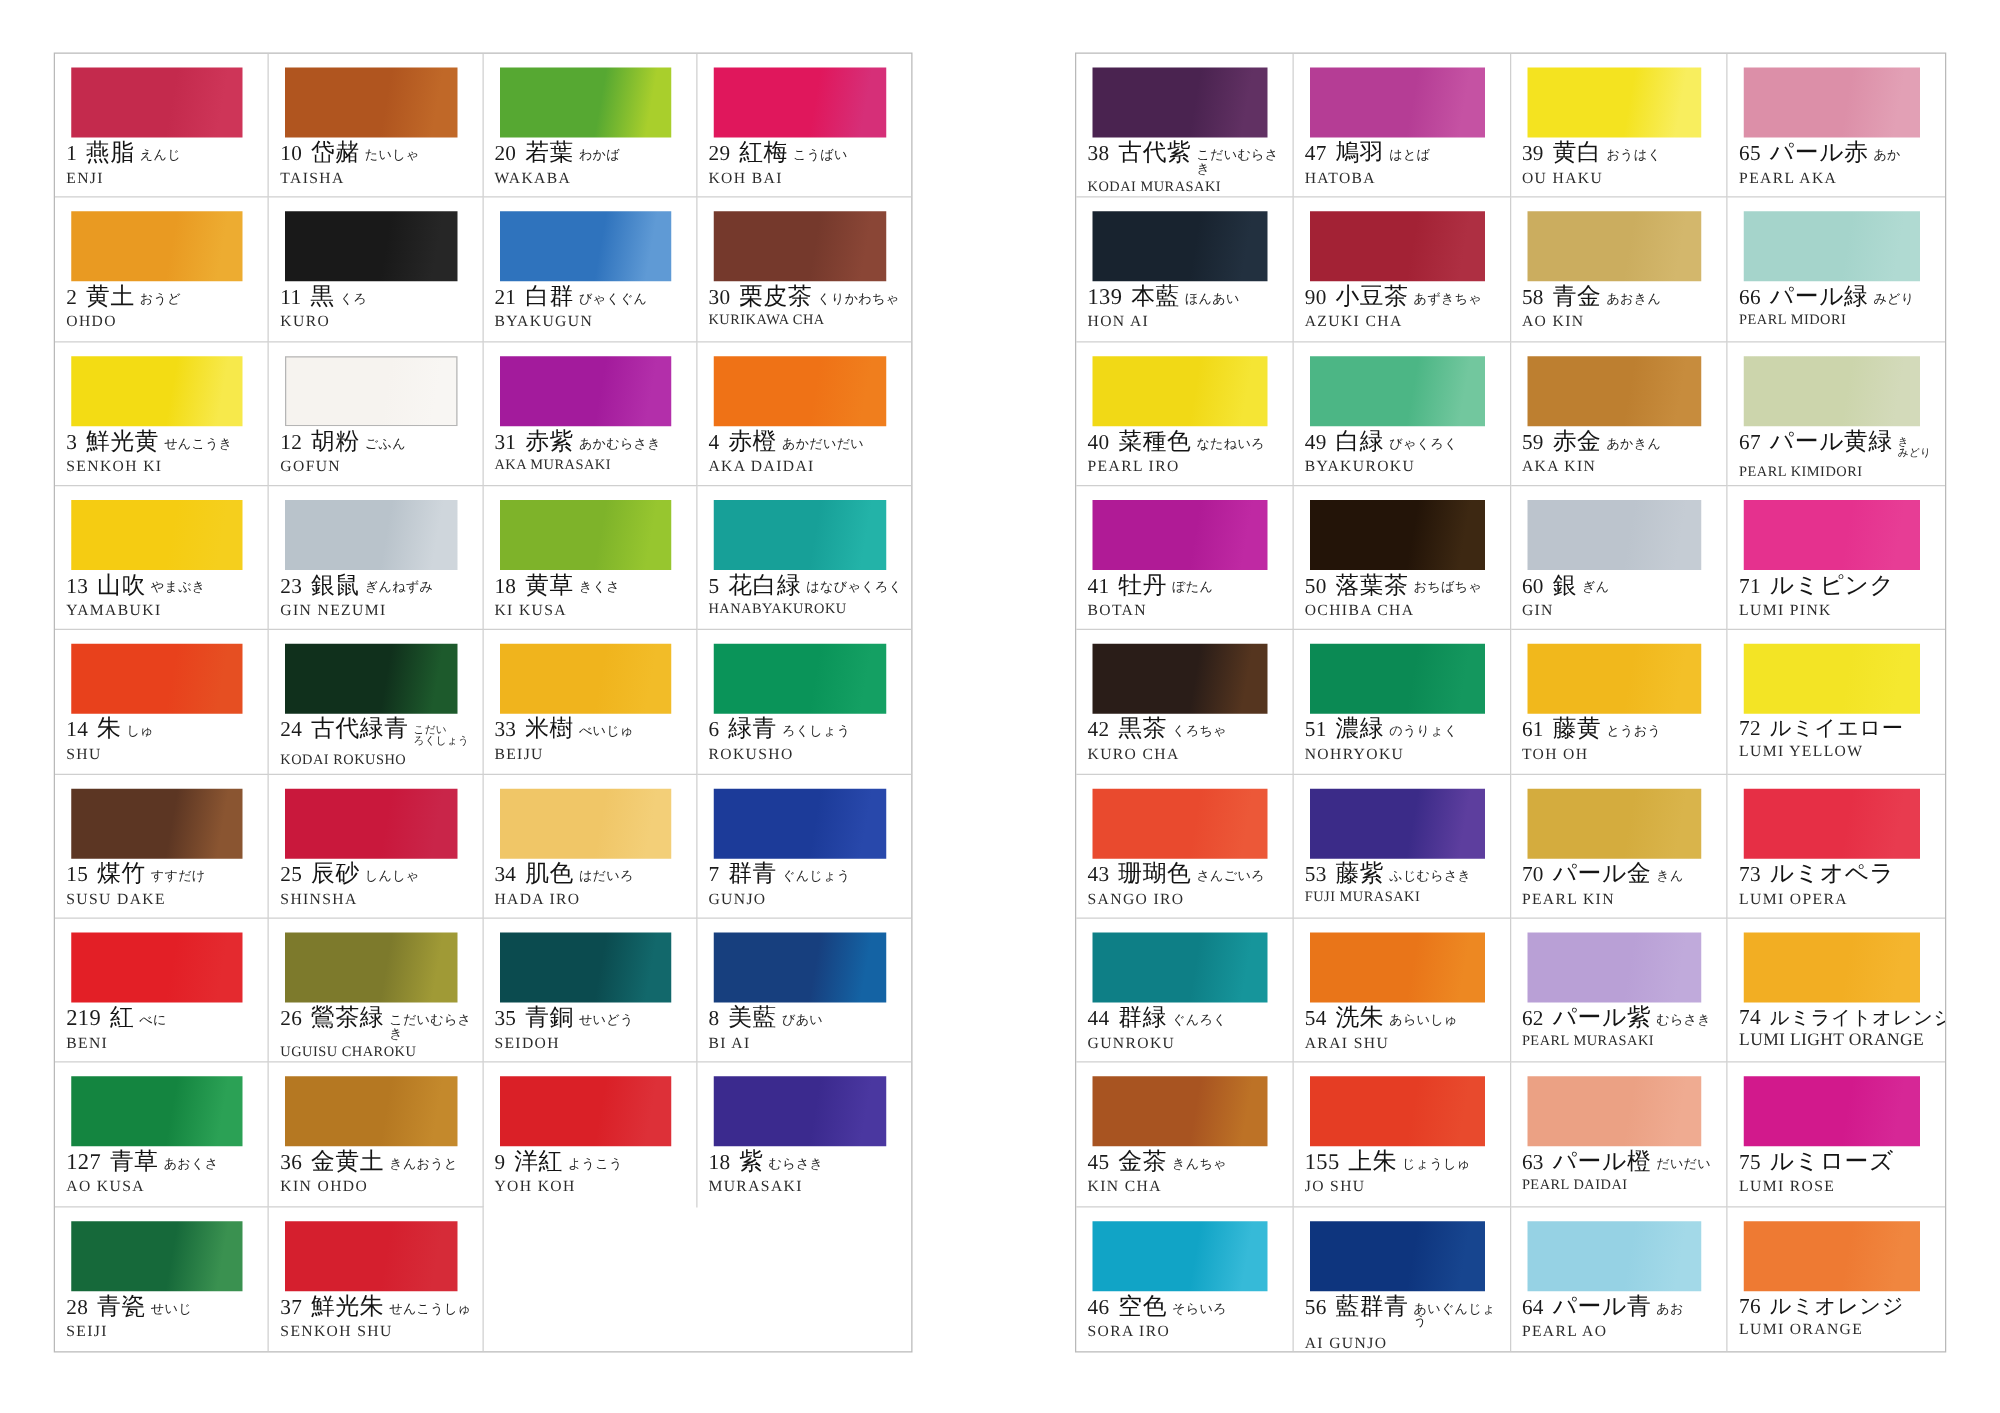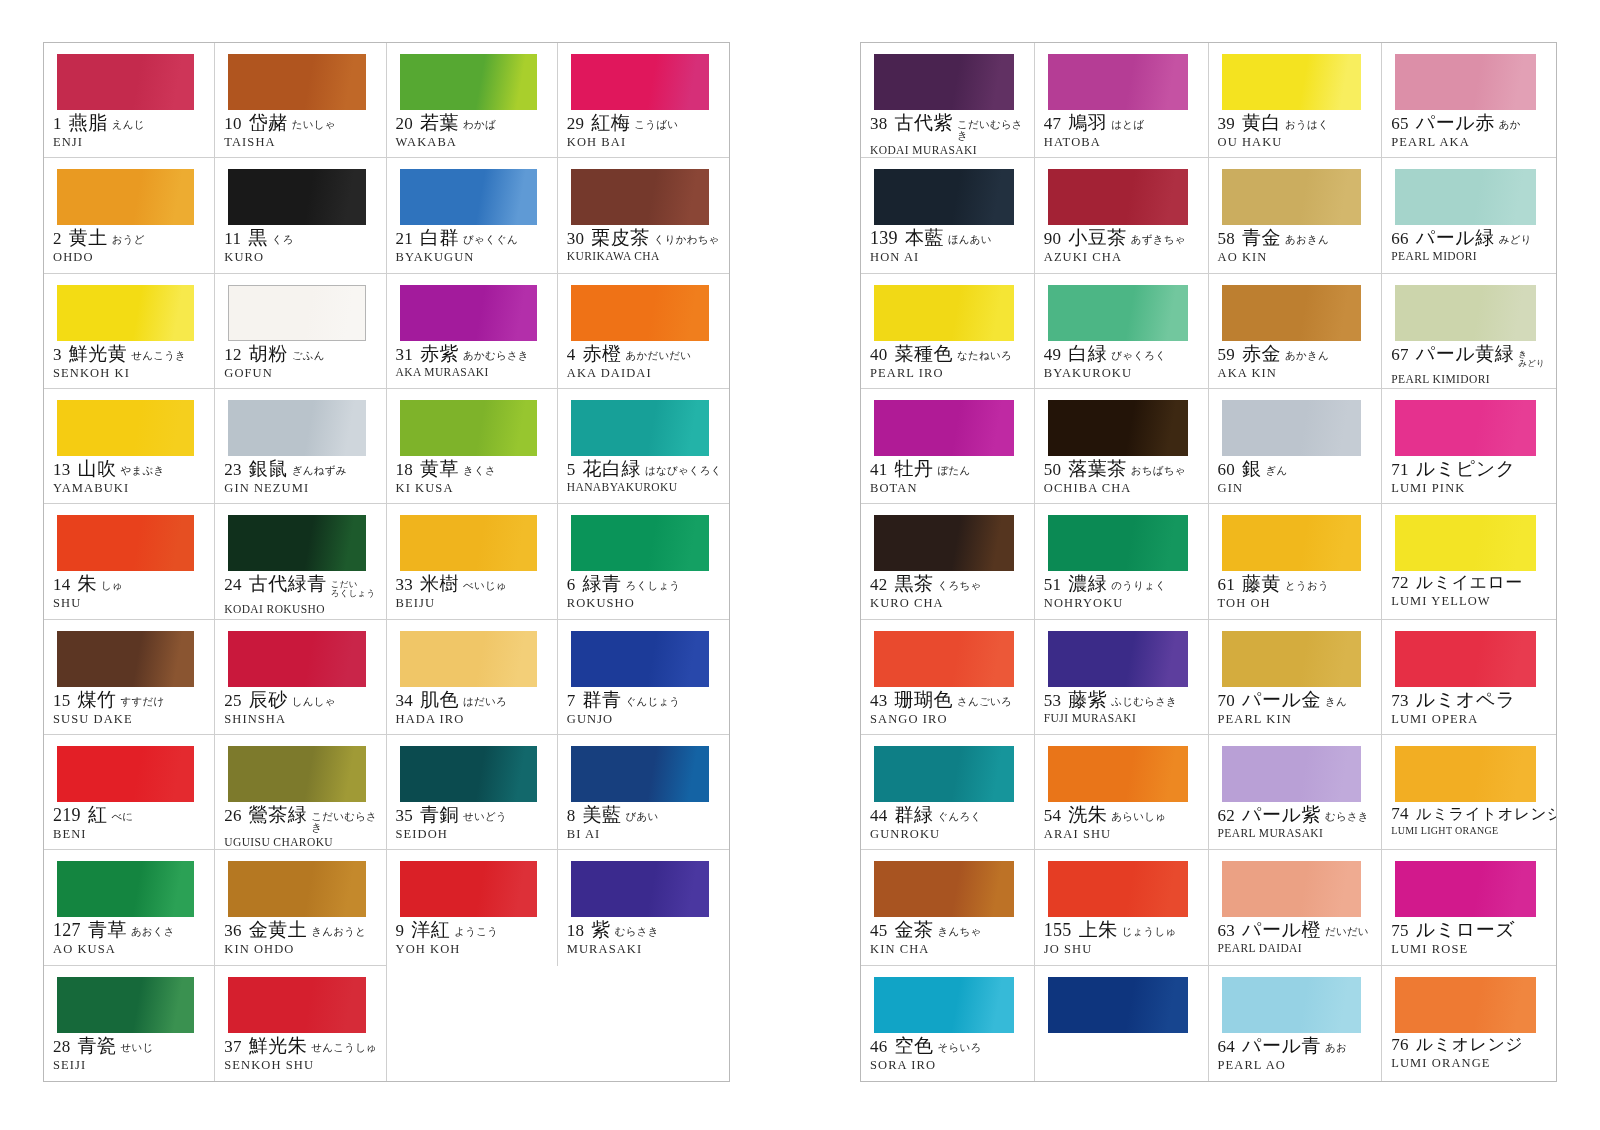--- a/index.html
+++ b/index.html
@@ -77,21 +77,21 @@
   }
   .kana.stack{font-size:8.5px;line-height:1.05;transform:translateY(-3px);}
   .romaji{
     font-size:12.5px;
     color:#2b2b2b;
     letter-spacing:1.1px;
     margin-top:2px;
     white-space:nowrap;
   }
   .romaji.tight{letter-spacing:0.4px;font-size:11.5px;}
-  .romaji.tiny{letter-spacing:0.3px;font-size:10px;}
+  .romaji.tiny{letter-spacing:0.3px;font-size:14px;}
   .kanji.sm{font-size:17px;}
   .kanji.xsm{font-size:15.5px;}
   .num.sm{font-size:18px;}
 </style>
 </head>
 <body>
 
 <div class="page">
   <div class="chart" id="chart-left">
       <div class="cell">
@@ -825,20 +825,28 @@
           <div class="line1">
             <span class="num">46</span>
             <span class="kanji">空色</span>
             <span class="kana">そらいろ</span>
           </div>
           <div class="romaji">SORA IRO</div>
         </div>
       </div>
       <div class="cell lastrow">
         <div class="swatch" style="background: linear-gradient(100deg, rgb(14, 53, 126) 0%, rgb(14, 53, 126) 58%, rgb(23, 69, 143) 86%, rgb(23, 69, 143) 100%);"></div>
+        <div class="label">
+          <div class="line1">
+            <span class="num">56</span>
+            <span class="kanji">藍群青</span>
+            <span class="kana">あいぐんじょう</span>
+          </div>
+          <div class="romaji">AI GUNJO</div>
+        </div>
       </div>
       <div class="cell lastrow">
         <div class="swatch" style="background: linear-gradient(100deg, rgb(150, 210, 228) 0%, rgb(150, 210, 228) 58%, rgb(163, 217, 232) 86%, rgb(163, 217, 232) 100%);"></div>
         <div class="label">
           <div class="line1">
             <span class="num">64</span>
             <span class="kanji">パール青</span>
             <span class="kana">あお</span>
           </div>
           <div class="romaji">PEARL AO</div>

